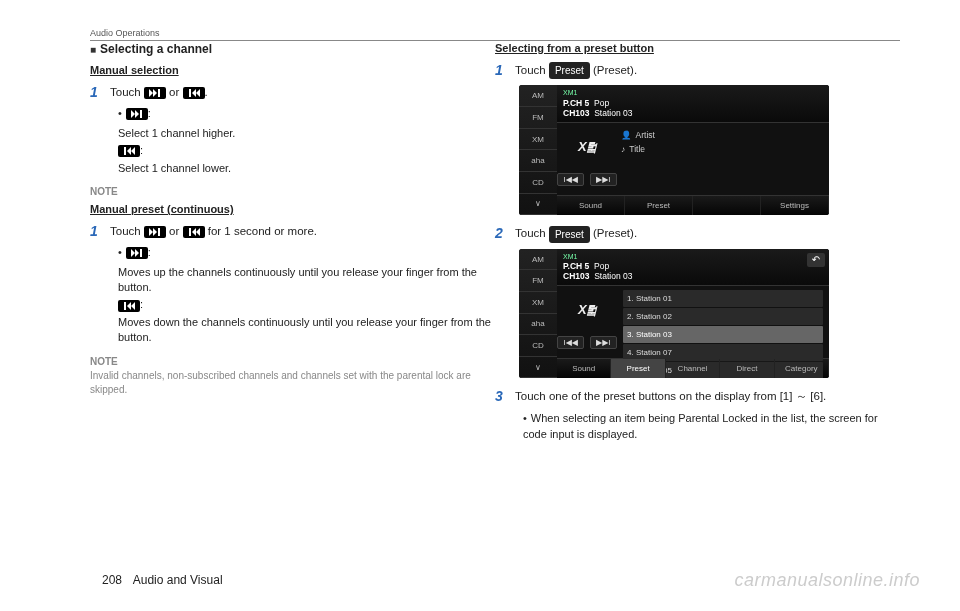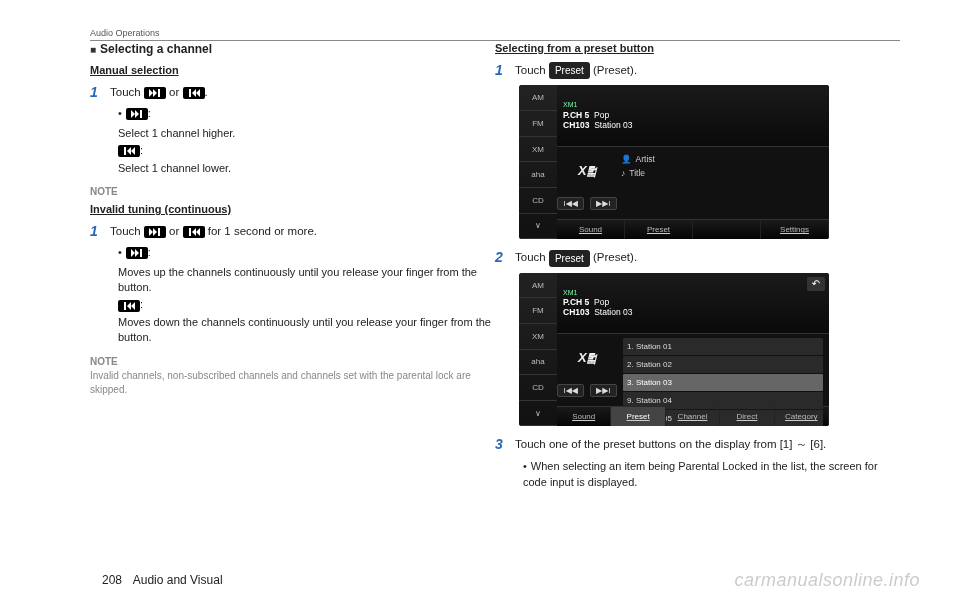--- a/index.html
+++ b/index.html
@@ -124,21 +124,21 @@
     flex: 1;
     display: flex;
     align-items: center;
     justify-content: center;
     border-bottom: 1px solid #333;
     font-size: 8px;
     color: #bbb;
   }
   .ss-main { flex: 1; background: #111; position: relative; }
   .ss-top {
-    padding: 16px 6px;
+    padding: 4px 6px;
     font-size: 8.5px;
     color: #fff;
     background: linear-gradient(#1a1a1a,#0a0a0a);
     border-bottom: 1px solid #333;
     display:flex;
     justify-content: space-between;
     align-items: flex-start;
   }
   .ss-top .titleblock { line-height:1.2; }
   .ss-top .xm1 { font-size:7px; color:#7fa; }
@@ -179,21 +179,20 @@
     padding:4px 4px;
     color:#ddd;
     border-radius:1px;
   }
   .ss-list .litem.sel { background:#666; color:#fff; }
   .ss-bottom {
     display:flex;
     background: linear-gradient(#1a1a1a,#050505);
     border-top:1px solid #333;
     height:20px;
-    text-decoration:underline;
   }
   .ss-bottom .bbtn, .ss-bottom .bspace {
     flex:1;
     display:flex;
     align-items:center;
     justify-content:center;
     font-size:8px;
     color:#bbb;
     border-right:1px solid #222;
   }
@@ -274,21 +273,21 @@
             <rect x="1" y="0" width="2" height="8" fill="#fff"></rect>
             <polygon points="8,0 4,4 8,8" fill="#fff"></polygon>
             <polygon points="12,0 8,4 12,8" fill="#fff"></polygon>
           </svg>
         </span>:
     </div>
     <div class="desc">Select 1 channel lower.</div>
 
     <div class="note-label">NOTE</div>
 
-    <div class="subheading">Invalid tuning (continuous)</div>
+    <div class="subheading">Manual preset (continuous)</div>
 
     <div class="step">
       <div class="step-num">1</div>
       <div class="step-body">
         <span>Touch </span><span class="icon-btn">
             <svg width="12" height="8">
               <polygon points="0,0 4,4 0,8" fill="#fff"></polygon>
               <polygon points="4,0 8,4 4,8" fill="#fff"></polygon>
               <rect x="9" y="0" width="2" height="8" fill="#fff"></rect>
             </svg>
@@ -415,21 +414,21 @@
               <div class="xmtext">X༖</div>
               <div class="seekrow">
                 <div class="sbtn">I◀◀</div>
                 <div class="sbtn">▶▶I</div>
               </div>
             </div>
             <div class="ss-list">
               <div class="litem">1. Station 01</div>
               <div class="litem">2. Station 02</div>
               <div class="litem sel">3. Station 03</div>
-              <div class="litem">9. Station 04</div>
+              <div class="litem">4. Station 07</div>
               <div class="litem">5. Station 05</div>
               <div class="litem">6. Station 06</div>
             </div>
           </div>
           <div class="ss-bottom">
             <div class="bbtn">Sound</div>
             <div class="bbtn sel">Preset</div>
             <div class="bbtn">Channel</div>
             <div class="bbtn">Direct</div>
             <div class="bbtn">Category</div>

